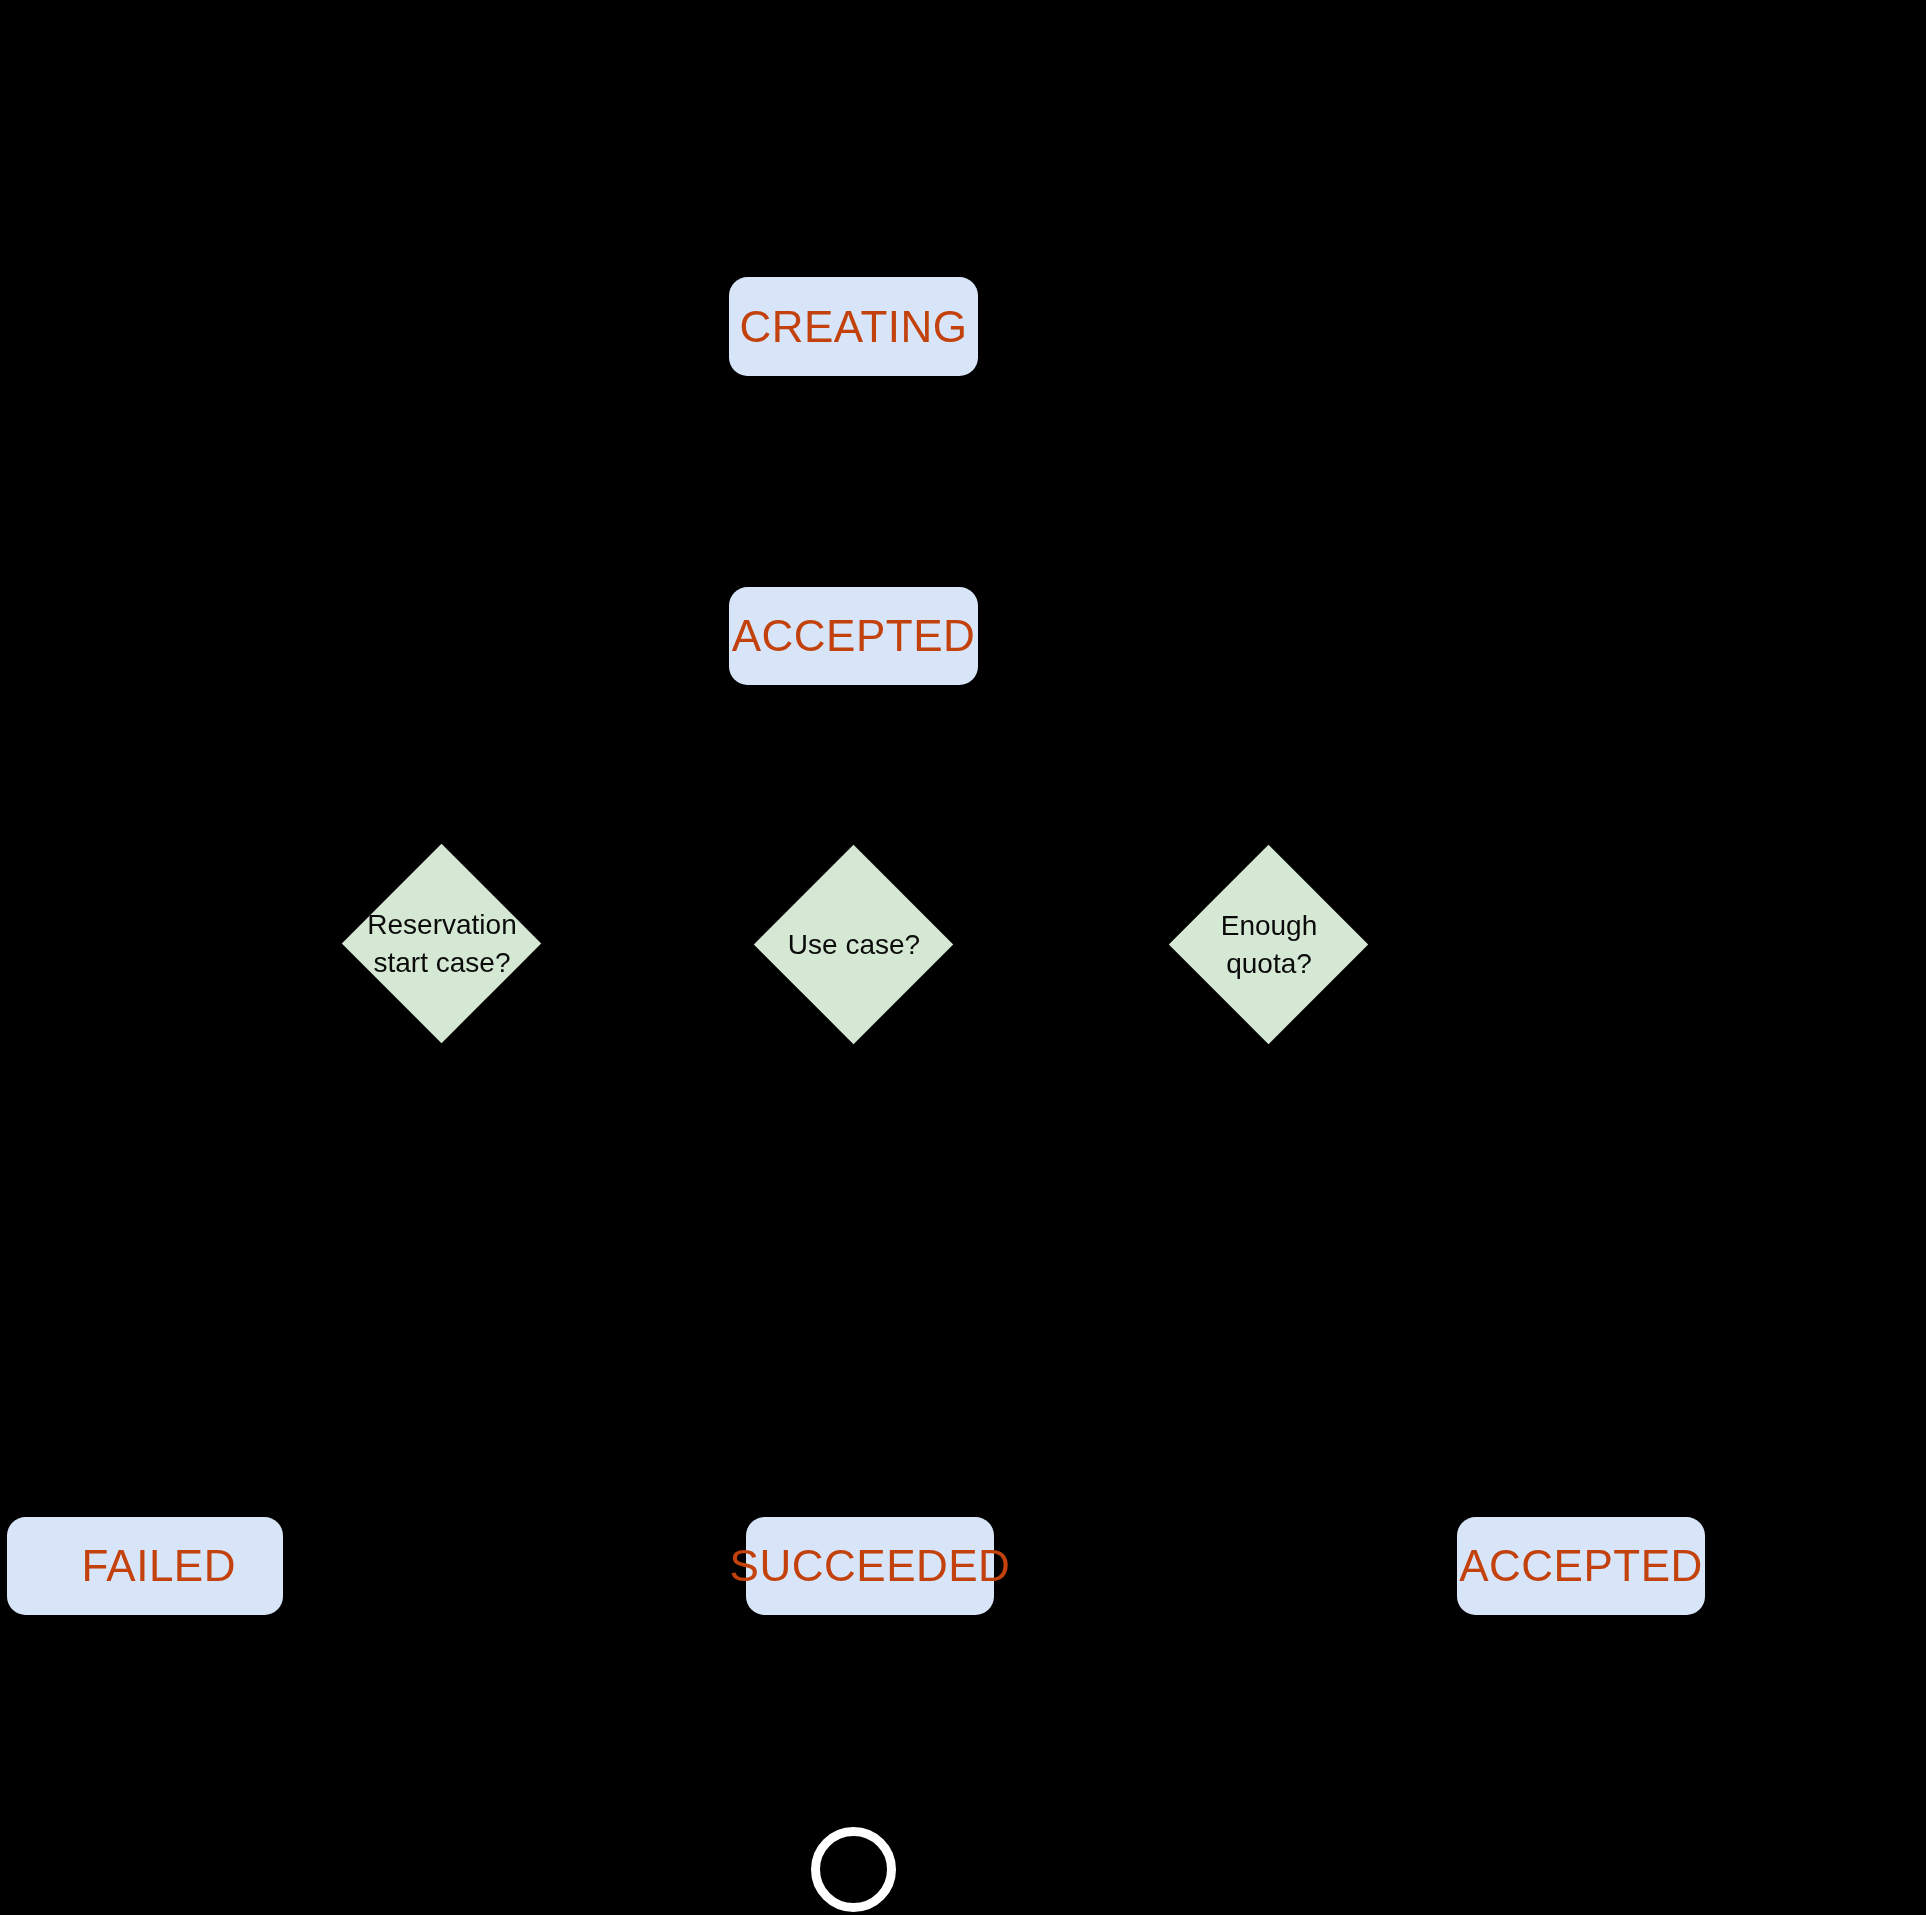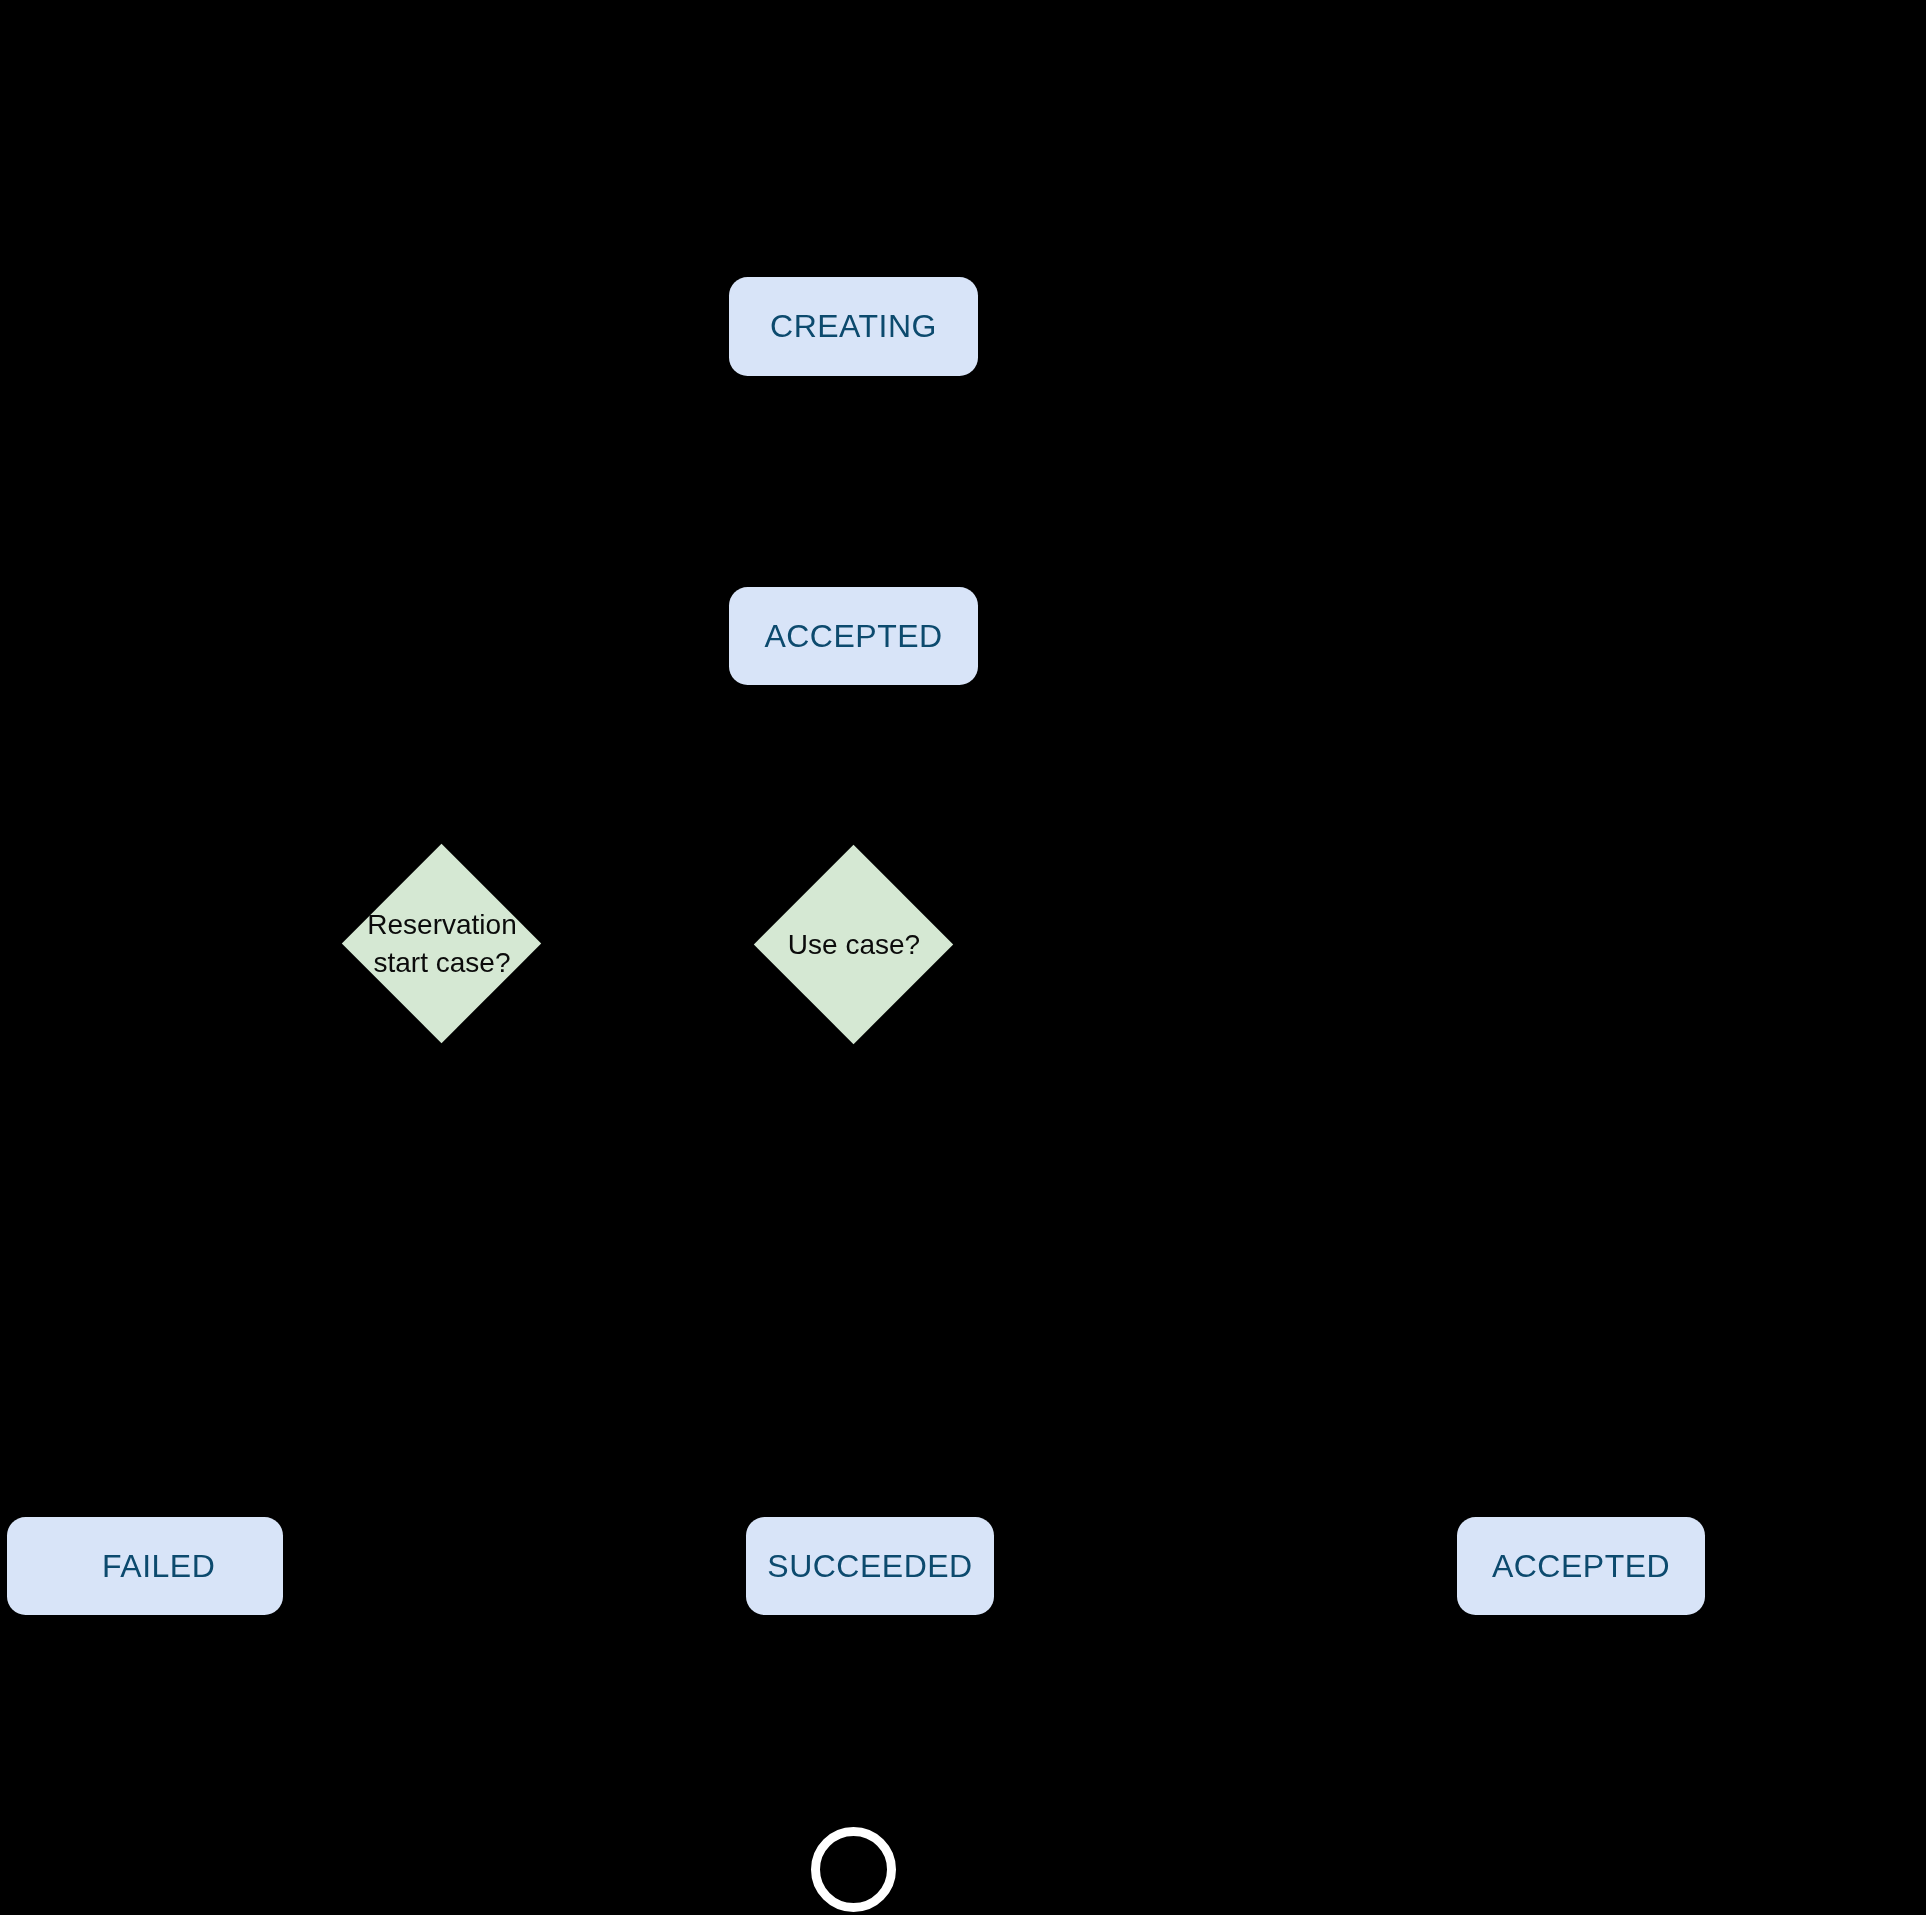--- a/index.html
+++ b/index.html
@@ -19,24 +19,24 @@
   
   .state {
     position: absolute;
     background: #d8e4f8;
     border-radius: 18.6px;
     display: flex;
     align-items: center;
     justify-content: center;
   }
   .state-label {
-    font-size: 32px;
+    font-size: 44px;
     font-weight: 400;
     letter-spacing: 0.5px;
-    color: #0c4a6e;
+    color: #c2410c;
     white-space: nowrap;
   }
 
   #node-creating  { left: 729px; top:  277px; width: 249px; height: 99px; }
   #node-accepted  { left: 729px; top: 587px; width: 249px; height: 98px; }
   #node-failed    { left:   6.7px; top: 1517px; width: 248px; height: 98px; padding-left: 28px; }
   #node-succeeded { left: 730px; top: 1517px; width: 248px; height: 98px; margin-left: 16px; }
   #node-cancelled { left: 1457px; top: 1517px; width: 248px; height: 98px; }
 
   
@@ -105,20 +105,25 @@
     <div class="diamond-shape"></div>
     <div class="decision-label">Reservation
 start case?</div>
   </div>
 
   <div class="decision" id="decision-use-case">
     <div class="diamond-shape"></div>
     <div class="decision-label">Use case?</div>
   </div>
 
+  <div class="decision" id="decision-quota">
+    <div class="diamond-shape"></div>
+    <div class="decision-label">Enough
+quota?</div>
+  </div>
 
 
   <div class="state" id="node-failed">
     <span class="state-label">FAILED</span>
   </div>
 
   <div class="state" id="node-succeeded">
     <span class="state-label">SUCCEEDED</span>
   </div>
 

